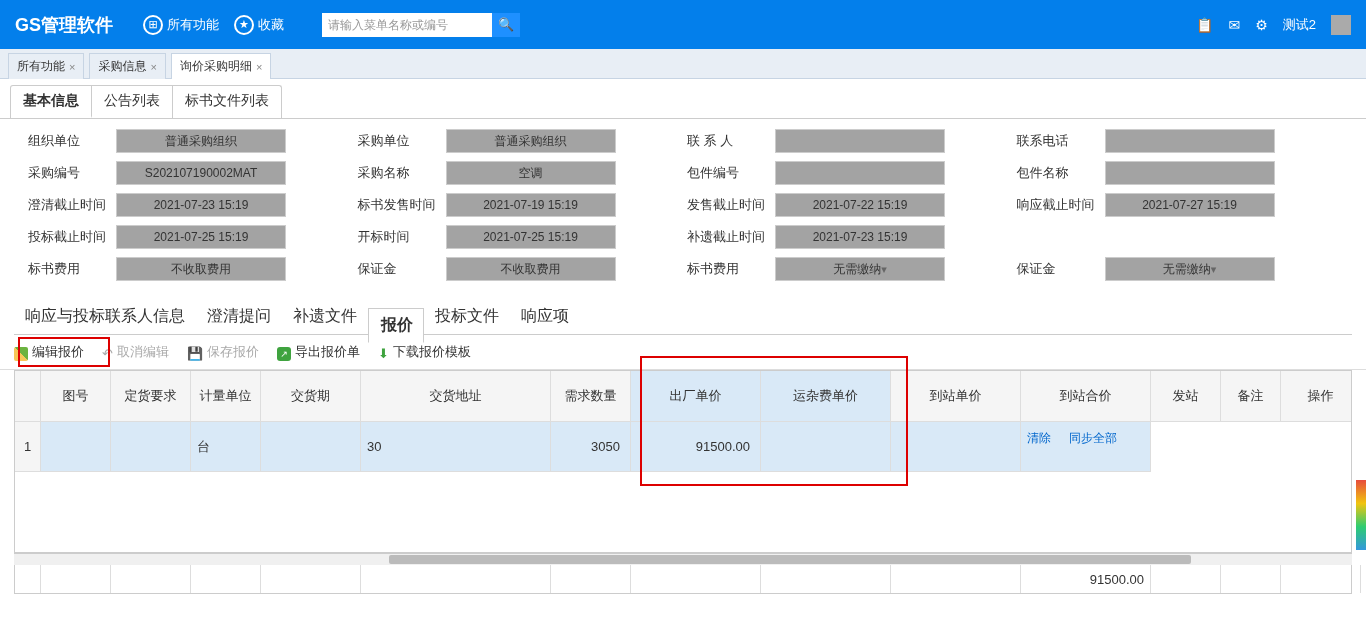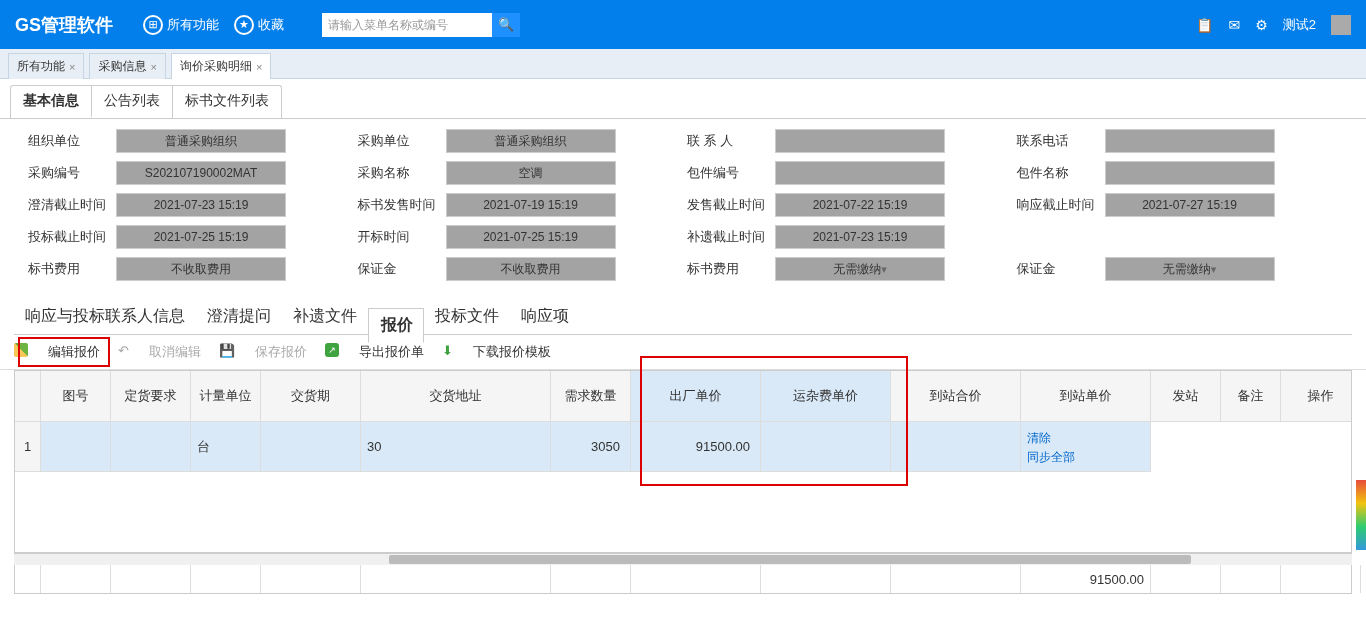--- a/index.html
+++ b/index.html
@@ -33,36 +33,36 @@
 .form-input { border:1px solid #ccc; height:24px; padding:0 6px; font-size:12px; background:#a3a3a3; width:170px; display:flex; align-items:center; justify-content:center; }
 .form-input.sel::after { content:"▾"; color:#666; font-size:11px; }
 
 
 .detail-tabs { display:flex; margin:8px 14px 0 14px; border-bottom:1px solid #ccc; }
 .detail-tab { padding:6px 10px; cursor:pointer; border:1px solid transparent; font-size:16px; }
 .detail-tab.active { border:1px solid #ccc; border-bottom-color:#fff; background:#fff; font-weight:bold; position:relative; top:9px;padding-left:12px; }
 
 
 .toolbar { display:flex; align-items:center; padding:8px 14px; gap:18px; border-bottom:1px solid #ddd; }
-.tb-btn { display:flex; align-items:flex-start; gap:20px; font-size:13px; cursor:pointer; }
+.tb-btn { display:flex; align-items:flex-end; gap:4px; font-size:13px; cursor:pointer; }
 .tb-btn.disabled { color:#aaa; }
 .tb-ico { width:14px; height:14px; display:inline-block; }
 .ico-edit { background:linear-gradient(45deg,#f7c758 50%,#6cb33f 50%); border-radius:2px; }
 
 .red-box { border:2px solid #d00; position:absolute; pointer-events:none; }
 
 
 .grid-wrap { margin:0 14px; border:1px solid #ccc; position:relative; overflow:auto; }
 .grid { display:grid; grid-template-columns:26px 70px 80px 70px 100px 190px 80px 130px 130px 130px 130px 70px 60px 80px; font-size:13px; min-width:1300px; }
 .grid > div { border-right:1px solid #ddd; border-bottom:1px solid #ddd; padding:8px 6px; display:flex; align-items:center; }
 .grid .hdr { background:#f5f5f5; justify-content:center; font-weight:normal; height:51px; }
 .grid .row1 { background:#d9e9f7; height:50px; }
 .grid .numcol { justify-content:flex-end; padding-right:10px; }
 .grid .center { justify-content:center; }
-.grid .ops { flex-direction:column; align-items:flex-start; gap:2px; }
+.grid .ops { flex-direction:row; align-items:flex-start; gap:18px; }
 .grid .ops a { color:#0066cc; text-decoration:none; font-size:12px; }
 .hdr.hl { background:#d9e9f7; }
 
 .grid-scroll { height:12px; background:#f0f0f0; border-top:1px solid #ccc; margin:0 14px; position:relative; }
 .grid-scroll .thumb { position:absolute; left:28%; width:60%; top:1px; bottom:1px; background:#bbb; border-radius:2px; }
 
 .footer-row { margin:0 14px; border:1px solid #ccc; border-top:none; display:grid; grid-template-columns:26px 70px 80px 70px 100px 190px 80px 130px 130px 130px 130px 70px 60px 80px; }
 .footer-row > div { border-right:1px solid #ddd; padding:6px; text-align:right; font-size:13px; height:28px; display:flex; align-items:center; justify-content:flex-end; }
 
 .side-mark { position:absolute; right:0; top:480px; width:10px; height:70px; background:linear-gradient(#e74c3c,#f1c40f,#2ecc71,#3498db); }
@@ -244,22 +244,22 @@
   <div class="grid">
     <div class="hdr"></div>
     <div class="hdr">图号</div>
     <div class="hdr">定货要求</div>
     <div class="hdr">计量单位</div>
     <div class="hdr">交货期</div>
     <div class="hdr">交货地址</div>
     <div class="hdr">需求数量</div>
     <div class="hdr hl">出厂单价</div>
     <div class="hdr hl">运杂费单价</div>
+    <div class="hdr">到站单价</div>
     <div class="hdr">到站合价</div>
-    <div class="hdr">到站单价</div>
     <div class="hdr">发站</div>
     <div class="hdr">备注</div>
     <div class="hdr">操作</div>
 
     <div class="row1 center" style="background:#f5f5f5">1</div>
     <div class="row1"></div>
     <div class="row1"></div>
     <div class="row1">台</div>
     <div class="row1"></div>
     <div class="row1">30</div>

